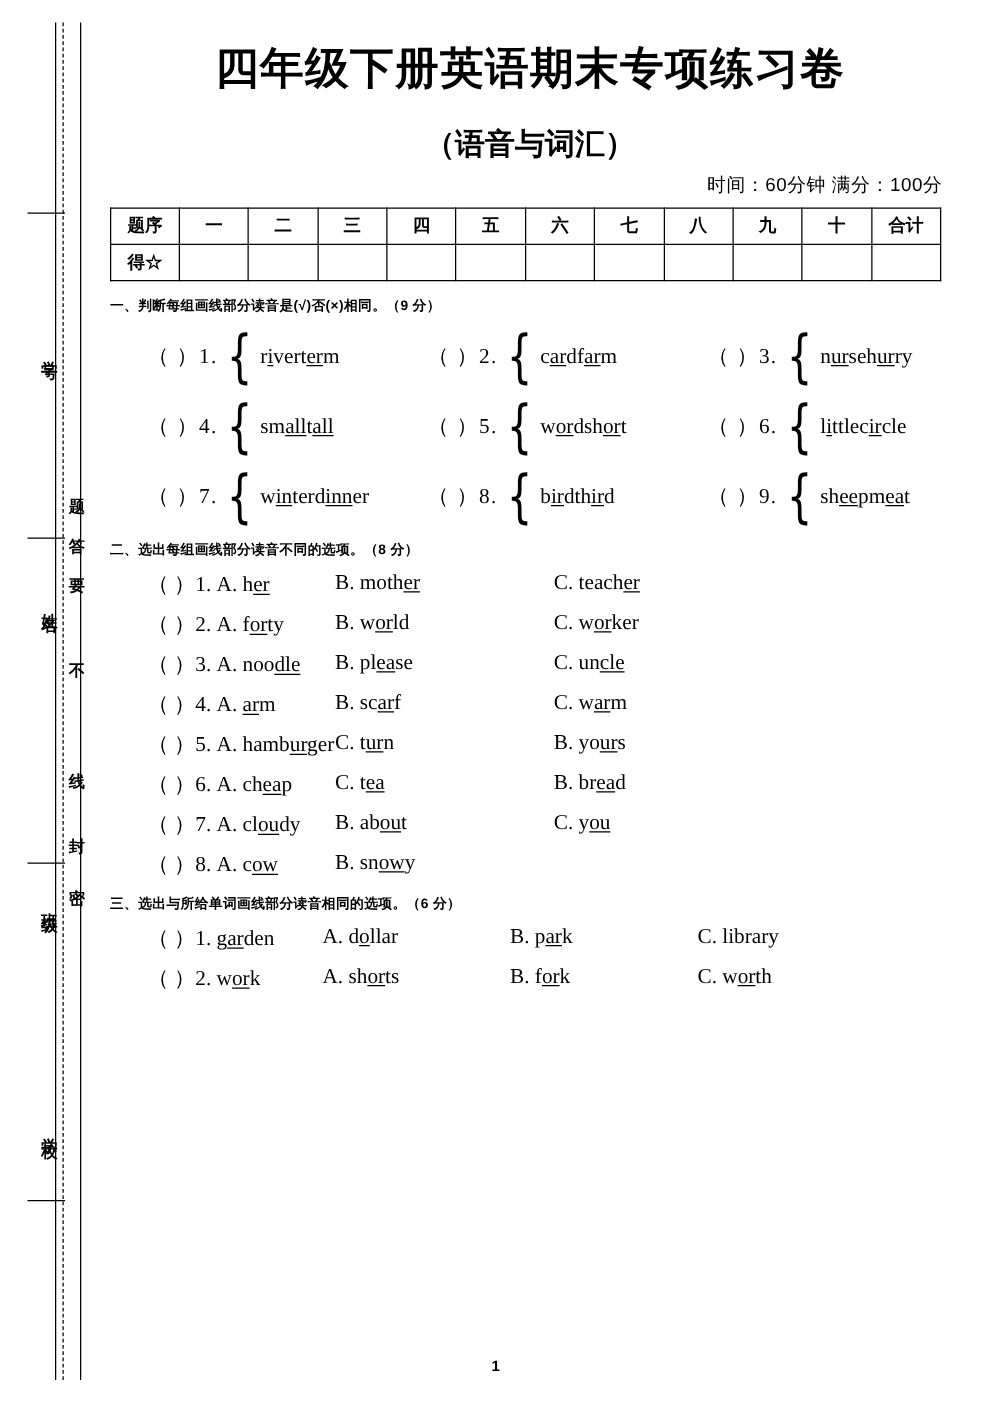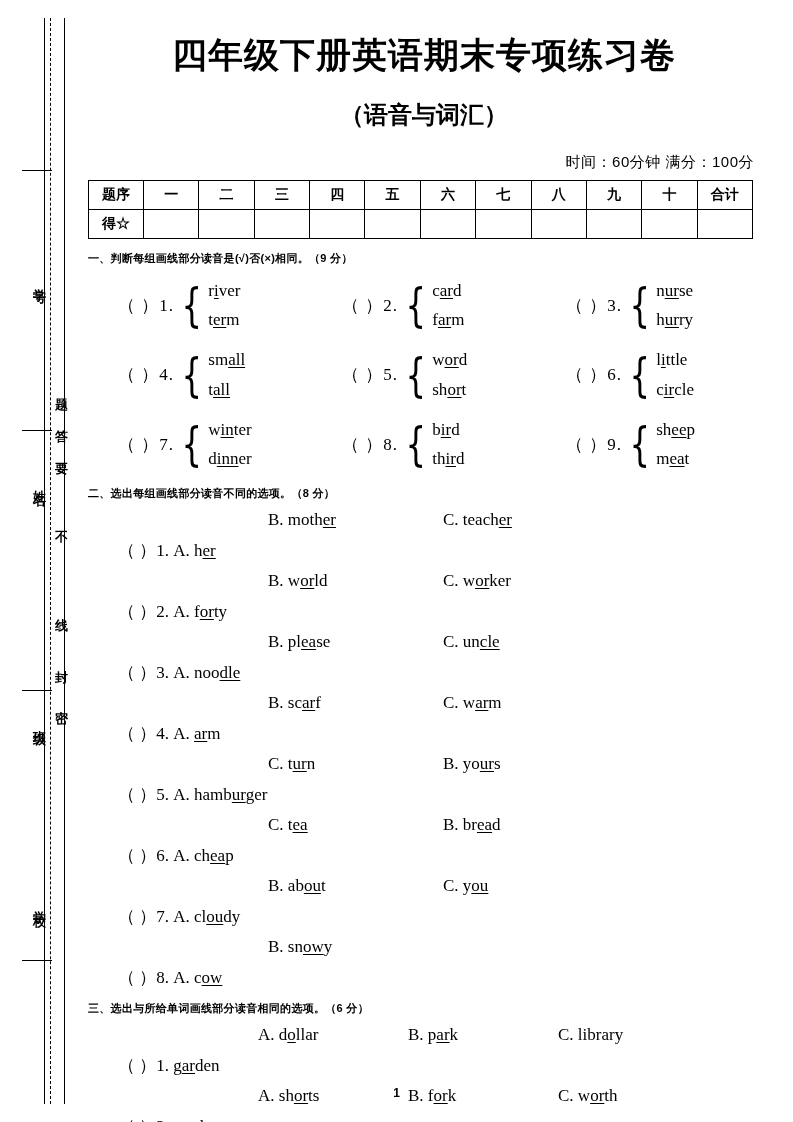--- a/index.html
+++ b/index.html
@@ -74,21 +74,21 @@
     text-align: center;
     font-family: "Liberation Sans", sans-serif;
     font-weight: bold;
     font-size: 24px;
     margin-top: 24px;
   }
   .meta {
     text-align: right;
     font-family: "Liberation Sans", sans-serif;
     font-size: 15px;
-    margin-top: 22px;
+    margin-top: 8px;
     padding-right: 6px;
     letter-spacing: .5px;
   }
 
   table.score {
     border-collapse: collapse;
     margin-top: 8px;
     width: 665px;
     table-layout: fixed;
   }
@@ -130,36 +130,35 @@
   }
   .brace {
     font-size: 46px;
     line-height: 1;
     margin: 0 2px 0 3px;
     font-family: "DejaVu Sans", sans-serif;
     transform: scaleX(.7);
   }
   .pair {
     display: flex;
-    flex-direction: column;
     font-size: 17px;
     line-height: 1.75;
   }
   .pair span { white-space: nowrap; }
 
   u { text-decoration: underline; text-underline-offset: 2px; }
 
   
   .qrow {
     display: flex;
     font-size: 17px;
     margin-top: 9px;
     padding-left: 30px;
   }
-  .qrow .lead { width: 150px; white-space: nowrap; margin-top: 29px; }
+  .qrow .lead { width: 150px; white-space: nowrap; }
   .qrow .opt  { width: 175px; white-space: nowrap; }
   .qrow.three .lead { width: 140px; }
   .qrow.three .opt-a { width: 150px; }
   .qrow.three .opt-b { width: 150px; }
 
   .page-num {
     position: absolute;
     left: 0; right: 0;
     bottom: 22px;
     text-align: center;

